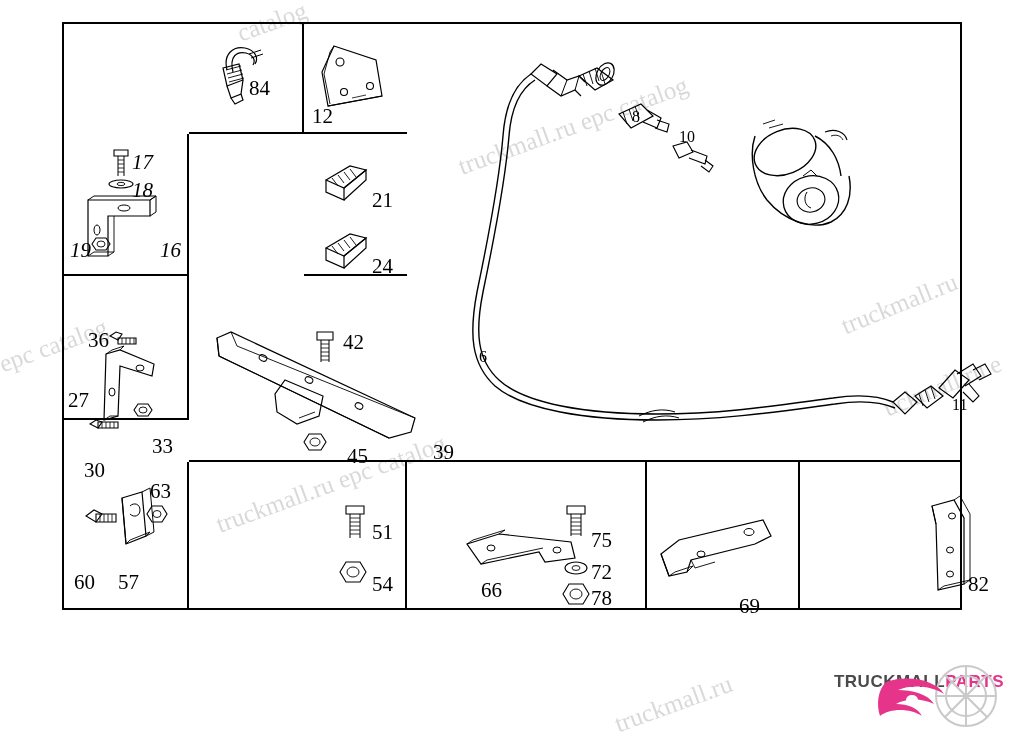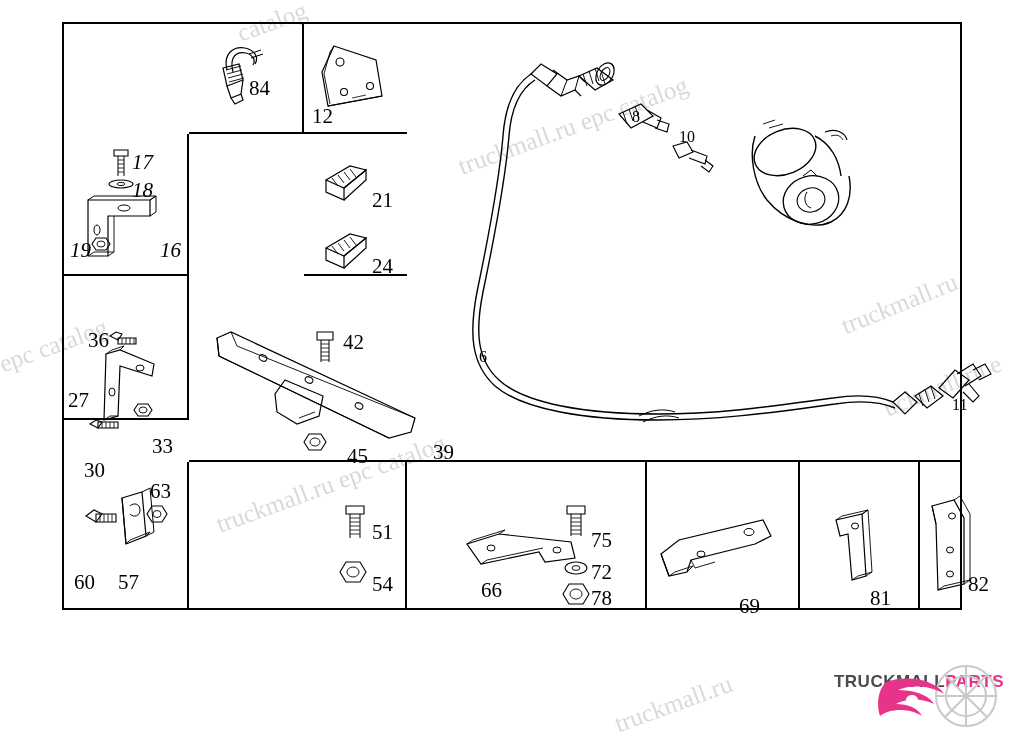--- a/index.html
+++ b/index.html
@@ -334,30 +334,20 @@
         <path d="M26,92 L44,78 L128,58 L136,74 L120,82 L56,98 L52,110 L34,114 Z" fill="none" stroke="#000" stroke-width="1.2"></path>
         <path d="M26,92 L34,114" fill="none" stroke="#000" stroke-width="1.1"></path>
         <path d="M34,114 L40,110 L58,104 L52,110" fill="none" stroke="#000" stroke-width="0.9"></path>
         <ellipse cx="114" cy="70" rx="5" ry="3.5" fill="none" stroke="#000" stroke-width="1"></ellipse>
         <ellipse cx="66" cy="92" rx="4" ry="3" fill="none" stroke="#000" stroke-width="1"></ellipse>
         <path d="M56,98 L60,106 L80,100" fill="none" stroke="#000" stroke-width="0.9"></path>
       </svg>
       <div class="lbl" style="left:104px; top:132px;">69</div>
     </div>
 
-    <div class="cell no-b" style="left:736px; top:438px; width:120px; height:146px;">
-      <svg width="120" height="146" viewBox="0 0 120 146">
-        <path d="M36,58 L62,52 L66,114 L52,118 L48,72 L40,74 Z" fill="none" stroke="#000" stroke-width="1.2"></path>
-        <path d="M36,58 L42,54 L68,48 L62,52" fill="none" stroke="#000" stroke-width="0.9"></path>
-        <path d="M62,52 L68,48 L72,110 L66,114" fill="none" stroke="#000" stroke-width="0.9"></path>
-        <ellipse cx="55" cy="64" rx="3.5" ry="3" fill="none" stroke="#000" stroke-width="1"></ellipse>
-        <path d="M52,118 L58,114 L72,110" fill="none" stroke="#000" stroke-width="0.9"></path>
-      </svg>
-      <div class="lbl" style="left:70px; top:124px;">81</div>
-    </div>
 
     <div class="cell no-r no-b" style="left:856px; top:438px; width:40px; height:146px;">
       <svg width="60" height="146" viewBox="0 0 60 146">
         <path d="M12,44 L34,38 L44,56 L44,122 L18,128 L16,62 Z" fill="none" stroke="#000" stroke-width="1.2"></path>
         <path d="M12,44 L16,62" fill="none" stroke="#000" stroke-width="1"></path>
         <path d="M34,38 L40,34 L50,52 L50,118 L44,122" fill="none" stroke="#000" stroke-width="0.9"></path>
         <ellipse cx="32" cy="54" rx="3.5" ry="3" fill="none" stroke="#000" stroke-width="1"></ellipse>
         <ellipse cx="30" cy="88" rx="3.5" ry="3" fill="none" stroke="#000" stroke-width="1"></ellipse>
         <ellipse cx="30" cy="112" rx="3.5" ry="3" fill="none" stroke="#000" stroke-width="1"></ellipse>
         <path d="M18,128 L24,124 L50,118" fill="none" stroke="#000" stroke-width="0.9"></path>

